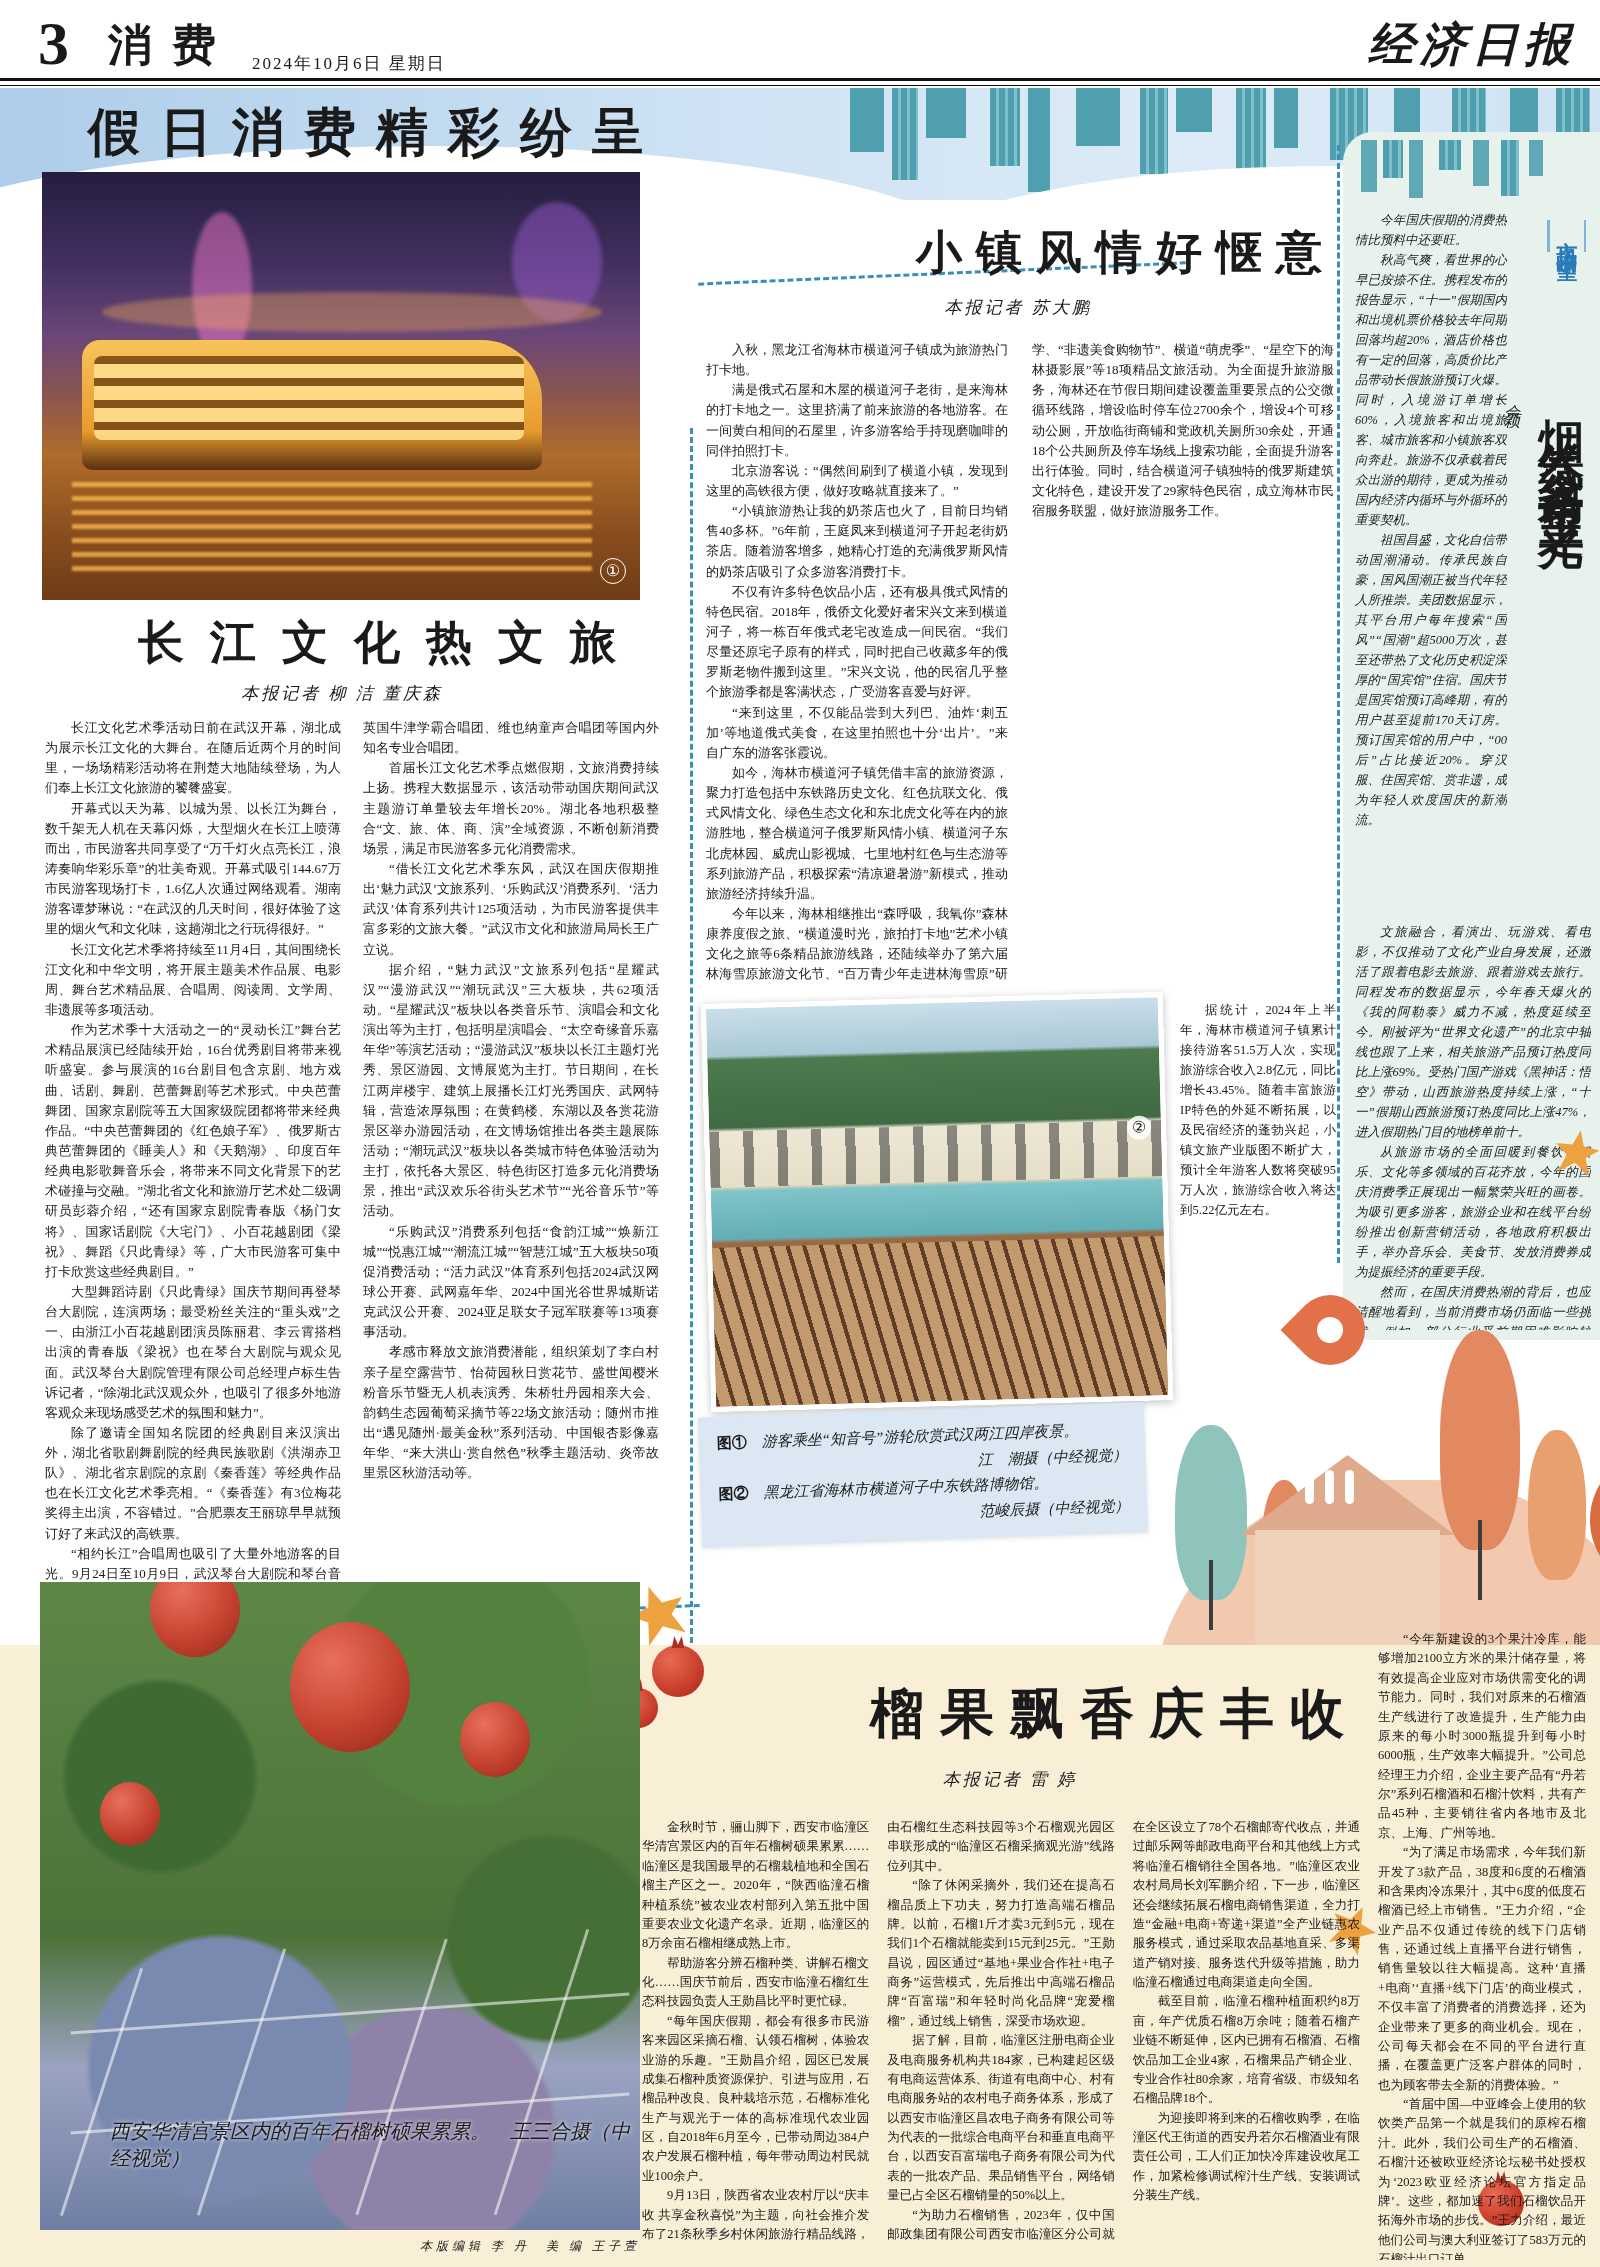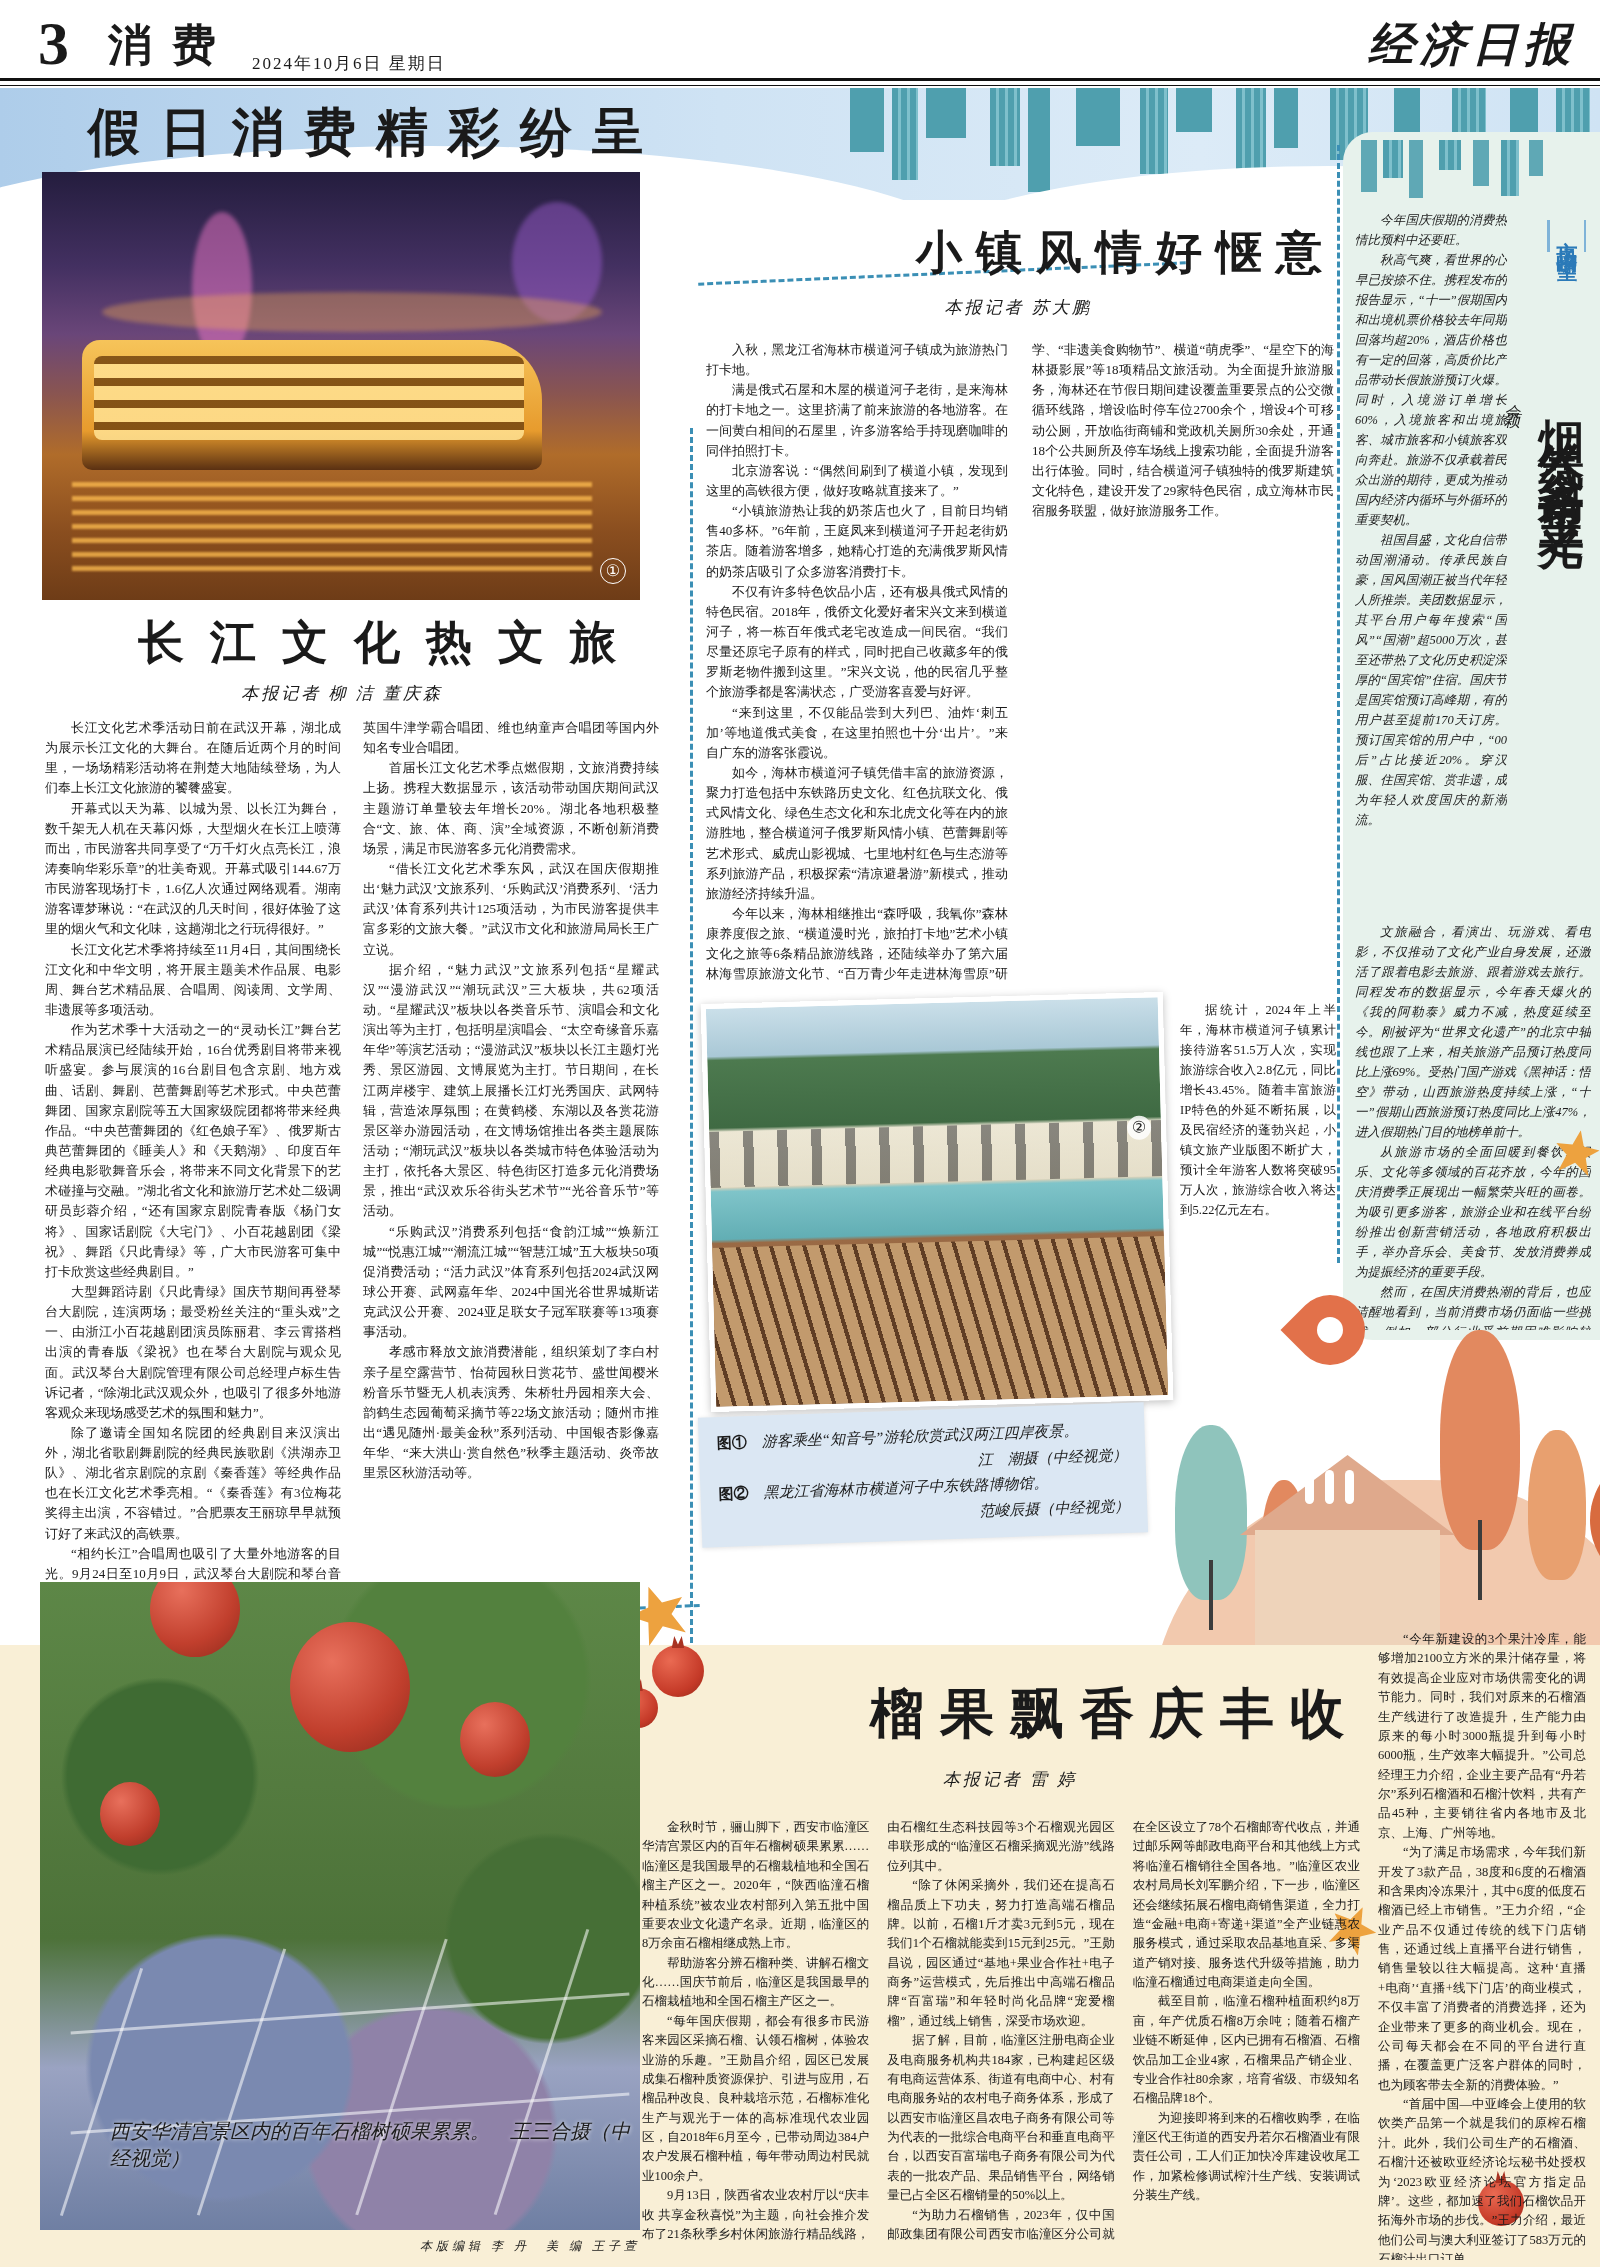--- a/index.html
+++ b/index.html
@@ -148,21 +148,21 @@
 
   <div class="abs headline" style="left:700px;top:222px;width:636px;font-size:46px;letter-spacing:14px;">小镇风情好惬意</div>
   <div class="abs byline" style="left:700px;top:296px;width:636px;">本报记者 苏大鹏</div>
   <div class="abs body-cols" style="left:706px;top:340px;width:628px;height:650px;column-gap:24px;">
     <p>入秋，黑龙江省海林市横道河子镇成为旅游热门打卡地。</p>
     <p>满是俄式石屋和木屋的横道河子老街，是来海林的打卡地之一。这里挤满了前来旅游的各地游客。在一间黄白相间的石屋里，许多游客给手持现磨咖啡的同伴拍照打卡。</p>
     <p>北京游客说：“偶然间刷到了横道小镇，发现到这里的高铁很方便，做好攻略就直接来了。”</p>
     <p>“小镇旅游热让我的奶茶店也火了，目前日均销售40多杯。”6年前，王庭凤来到横道河子开起老街奶茶店。随着游客增多，她精心打造的充满俄罗斯风情的奶茶店吸引了众多游客消费打卡。</p>
     <p>不仅有许多特色饮品小店，还有极具俄式风情的特色民宿。2018年，俄侨文化爱好者宋兴文来到横道河子，将一栋百年俄式老宅改造成一间民宿。“我们尽量还原宅子原有的样式，同时把自己收藏多年的俄罗斯老物件搬到这里。”宋兴文说，他的民宿几乎整个旅游季都是客满状态，广受游客喜爱与好评。</p>
     <p>“来到这里，不仅能品尝到大列巴、油炸‘刺五加’等地道俄式美食，在这里拍照也十分‘出片’。”来自广东的游客张霞说。</p>
-    <p>如今，海林市横道河子镇凭借丰富的旅游资源，聚力打造包括中东铁路历史文化、红色抗联文化、俄式风情文化、绿色生态文化和东北虎文化等在内的旅游胜地，整合横道河子俄罗斯风情小镇、芭蕾舞剧等艺术形式、威虎山影视城、七里地村红色与生态游等系列旅游产品，积极探索“清凉避暑游”新模式，推动旅游经济持续升温。</p>
+    <p>如今，海林市横道河子镇凭借丰富的旅游资源，聚力打造包括中东铁路历史文化、红色抗联文化、俄式风情文化、绿色生态文化和东北虎文化等在内的旅游胜地，整合横道河子俄罗斯风情小镇、横道河子东北虎林园、威虎山影视城、七里地村红色与生态游等系列旅游产品，积极探索“清凉避暑游”新模式，推动旅游经济持续升温。</p>
     <p>今年以来，海林相继推出“森呼吸，我氧你”森林康养度假之旅、“横道漫时光，旅拍打卡地”艺术小镇文化之旅等6条精品旅游线路，还陆续举办了第六届林海雪原旅游文化节、“百万青少年走进林海雪原”研学、“非遗美食购物节”、横道“萌虎季”、“星空下的海林摄影展”等18项精品文旅活动。为全面提升旅游服务，海林还在节假日期间建设覆盖重要景点的公交微循环线路，增设临时停车位2700余个，增设4个可移动公厕，开放临街商铺和党政机关厕所30余处，开通18个公共厕所及停车场线上搜索功能，全面提升游客出行体验。同时，结合横道河子镇独特的俄罗斯建筑文化特色，建设开发了29家特色民宿，成立海林市民宿服务联盟，做好旅游服务工作。</p>
   </div>
   <div class="abs photo rail-photo" style="left:706px;top:998px;width:452px;height:398px;transform:rotate(-1.5deg);">
     <div class="arches"></div>
     <div class="tracks"></div>
     <span class="badge" style="right:10px;top:118px;color:#222;background:rgba(255,255,255,.85);">②</span>
   </div>
   <div class="abs side-body" style="left:1180px;top:1000px;width:156px;height:560px;font-style:normal;">
     <p>据统计，2024年上半年，海林市横道河子镇累计接待游客51.5万人次，实现旅游综合收入2.8亿元，同比增长43.45%。随着丰富旅游IP特色的外延不断拓展，以及民宿经济的蓬勃兴起，小镇文旅产业版图不断扩大，预计全年游客人数将突破95万人次，旅游综合收入将达到5.22亿元左右。</p>
   </div>
@@ -216,21 +216,21 @@
   <div class="leafdeco" style="left:1330px;top:1905px;width:46px;height:46px;transform:rotate(25deg);"></div>
   <div class="leafdeco" style="left:1555px;top:1130px;width:44px;height:44px;transform:rotate(10deg);"></div>
   <div class="pomedeco" style="left:652px;top:1645px;width:52px;height:52px;"></div>
   <div class="pomedeco" style="left:618px;top:1688px;width:40px;height:40px;"></div>
   <div class="pomedeco" style="left:1478px;top:2180px;width:46px;height:46px;"></div>
 
   <div class="abs headline" style="left:660px;top:1678px;width:700px;font-size:54px;letter-spacing:16px;">榴果飘香庆丰收</div>
   <div class="abs byline" style="left:660px;top:1768px;width:700px;">本报记者 雷 婷</div>
   <div class="abs bottom-flow" style="left:642px;top:1818px;width:718px;height:442px;">
     <p>金秋时节，骊山脚下，西安市临潼区华清宫景区内的百年石榴树硕果累累……临潼区是我国最早的石榴栽植地和全国石榴主产区之一。2020年，“陕西临潼石榴种植系统”被农业农村部列入第五批中国重要农业文化遗产名录。近期，临潼区的8万余亩石榴相继成熟上市。</p>
-    <p>帮助游客分辨石榴种类、讲解石榴文化……国庆节前后，临潼区是我国最早的石榴栽植地和全国石榴主产区之一。</p>
+    <p>帮助游客分辨石榴种类、讲解石榴文化……国庆节前后，西安市临潼石榴红生态科技园负责人王勋昌比平时更忙碌。</p>
     <p>“每年国庆假期，都会有很多市民游客来园区采摘石榴、认领石榴树，体验农业游的乐趣。”王勋昌介绍，园区已发展成集石榴种质资源保护、引进与应用，石榴品种改良、良种栽培示范，石榴标准化生产与观光于一体的高标准现代农业园区，自2018年6月至今，已带动周边384户农户发展石榴种植，每年带动周边村民就业100余户。</p>
     <p>9月13日，陕西省农业农村厅以“庆丰收 共享金秋喜悦”为主题，向社会推介发布了21条秋季乡村休闲旅游行精品线路，由石榴红生态科技园等3个石榴观光园区串联形成的“临潼区石榴采摘观光游”线路位列其中。</p>
     <p>“除了休闲采摘外，我们还在提高石榴品质上下功夫，努力打造高端石榴品牌。以前，石榴1斤才卖3元到5元，现在我们1个石榴就能卖到15元到25元。”王勋昌说，园区通过“基地+果业合作社+电子商务”运营模式，先后推出中高端石榴品牌“百富瑞”和年轻时尚化品牌“宠爱榴榴”，通过线上销售，深受市场欢迎。</p>
     <p>据了解，目前，临潼区注册电商企业及电商服务机构共184家，已构建起区级有电商运营体系、街道有电商中心、村有电商服务站的农村电子商务体系，形成了以西安市临潼区昌农电子商务有限公司等为代表的一批综合电商平台和垂直电商平台，以西安百富瑞电子商务有限公司为代表的一批农产品、果品销售平台，网络销量已占全区石榴销量的50%以上。</p>
     <p>“为助力石榴销售，2023年，仅中国邮政集团有限公司西安市临潼区分公司就在全区设立了78个石榴邮寄代收点，并通过邮乐网等邮政电商平台和其他线上方式将临潼石榴销往全国各地。”临潼区农业农村局局长刘军鹏介绍，下一步，临潼区还会继续拓展石榴电商销售渠道，全力打造“金融+电商+寄递+渠道”全产业链惠农服务模式，通过采取农品基地直采、多渠道产销对接、服务迭代升级等措施，助力临潼石榴通过电商渠道走向全国。</p>
     <p>截至目前，临潼石榴种植面积约8万亩，年产优质石榴8万余吨；随着石榴产业链不断延伸，区内已拥有石榴酒、石榴饮品加工企业4家，石榴果品产销企业、专业合作社80余家，培育省级、市级知名石榴品牌18个。</p>
     <p>为迎接即将到来的石榴收购季，在临潼区代王街道的西安丹若尔石榴酒业有限责任公司，工人们正加快冷库建设收尾工作，加紧检修调试榨汁生产线、安装调试分装生产线。</p>
   </div>
   <div class="abs rightcol" style="left:1378px;top:1630px;width:208px;height:630px;">
     <p>“今年新建设的3个果汁冷库，能够增加2100立方米的果汁储存量，将有效提高企业应对市场供需变化的调节能力。同时，我们对原来的石榴酒生产线进行了改造提升，生产能力由原来的每小时3000瓶提升到每小时6000瓶，生产效率大幅提升。”公司总经理王力介绍，企业主要产品有“丹若尔”系列石榴酒和石榴汁饮料，共有产品45种，主要销往省内各地市及北京、上海、广州等地。</p>

